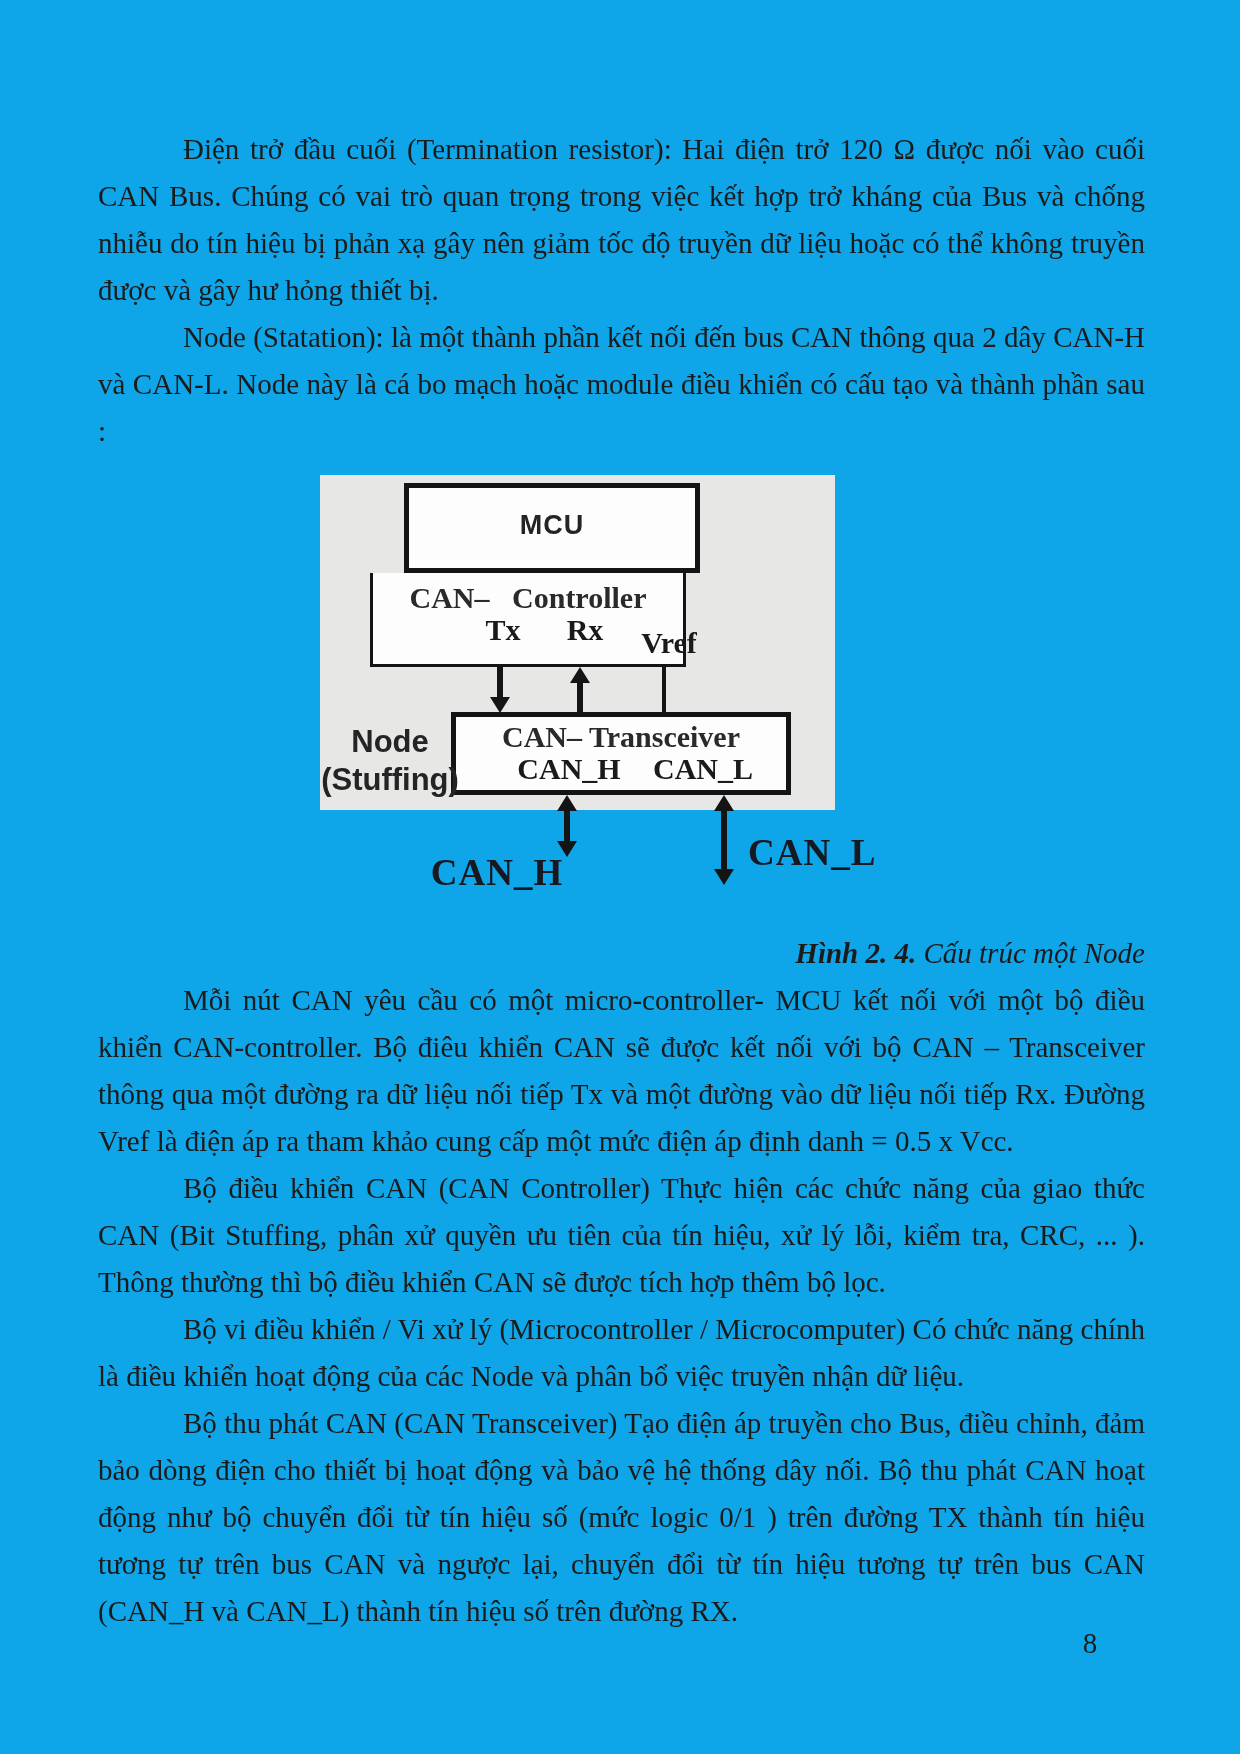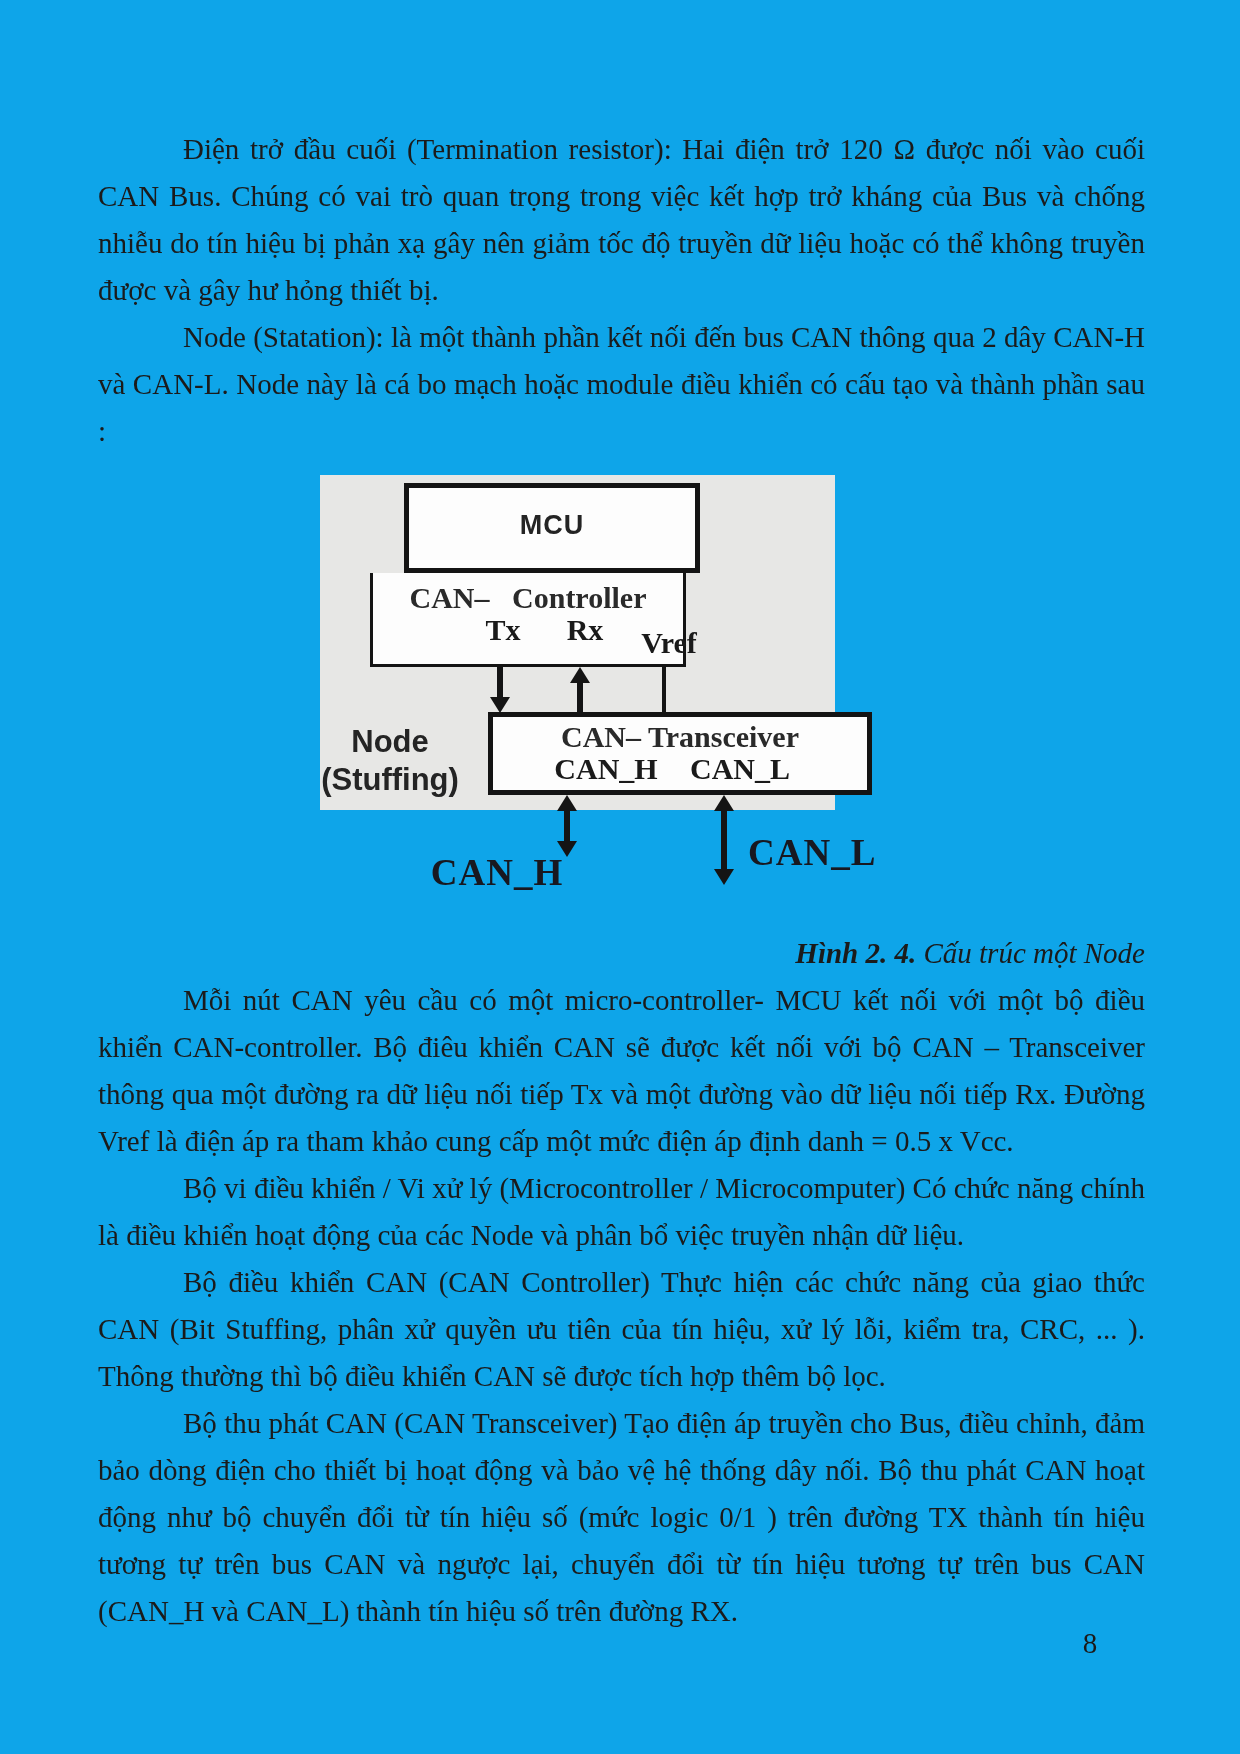--- a/index.html
+++ b/index.html
@@ -22,21 +22,21 @@
   .fig-bg{position:absolute;left:320px;top:20px;width:515px;height:335px;background:#e7e7e5;}
   .fig-box{position:absolute;box-sizing:border-box;background:#fdfdfd;border:5px solid #141414;}
   .mcu-box{left:368px;top:28px;width:296px;height:90px;margin-left:36px;}
   .mcu-label{display:block;text-align:center;margin-top:24px;
     font-family:"Liberation Sans","DejaVu Sans",sans-serif;font-weight:bold;font-size:27px;line-height:27px;letter-spacing:1px;color:#242424;}
   .ctrl-box{left:370px;top:118px;width:316px;height:94px;border-width:3px;border-top-width:0;}
   .ctrl-line1{display:block;text-align:center;margin-top:8px;font-weight:bold;font-size:30px;line-height:34px;color:#2a2a2a;white-space:pre;}
   .ctrl-pins{position:absolute;left:0;top:40px;width:100%;height:34px;}
   .pin{position:absolute;font-weight:bold;font-size:30px;line-height:34px;color:#1a1a1a;transform:translateX(-50%);}
   .pin-tx{left:130px;} .pin-rx{left:212px;text-align:right;} .pin-vref{left:296px;margin-top:13px;}
-  .tr-box{left:488px;top:257px;width:384px;height:83px;}
+  .tr-box{left:451px;top:257px;width:340px;height:83px;}
   .tr-line1{display:block;text-align:center;margin-top:4px;font-weight:bold;font-size:30px;line-height:32px;color:#2a2a2a;white-space:pre;}
   .tr-pins{position:absolute;left:0;top:36px;width:100%;height:32px;}
   .tr-pin{position:absolute;font-weight:bold;font-size:30px;line-height:32px;color:#1a1a1a;transform:translateX(-50%);}
   .tr-pin-h{left:113px;} .tr-pin-l{left:247px;}
 
   .vline{position:absolute;background:#141414;}
   .ahead{position:absolute;width:0;height:0;border-left:10px solid transparent;border-right:10px solid transparent;}
   .ahead.down{border-top:16px solid #141414;}
   .ahead.up{border-bottom:16px solid #141414;}
 
@@ -107,19 +107,19 @@
     <div class="ahead down" style="left:714px;top:414px;"></div>
 
     <div class="bus-label bus-h">CAN_H</div>
     <div class="bus-label bus-l">CAN_L</div>
   </div>
 
   <div class="content">
     <p class="caption"><b>Hình 2. 4.</b><span> Cấu trúc một Node</span></p>
 
     <p class="body">Mỗi nút CAN yêu cầu có một micro-controller- MCU kết nối với một bộ điều khiển CAN-controller. Bộ điêu khiển CAN sẽ được kết nối với bộ CAN – Transceiver thông qua một đường ra dữ liệu nối tiếp Tx và một đường vào dữ liệu nối tiếp Rx. Đường Vref là điện áp ra tham khảo cung cấp một mức điện áp định danh = 0.5 x Vcc.</p>
+    <p class="body">Bộ điều khiển CAN (CAN Controller) Thực hiện các chức năng của giao thức CAN (Bit Stuffing, phân xử quyền ưu tiên của tín hiệu, xử lý lỗi, kiểm tra, CRC, ... ). Thông thường thì bộ điều khiển CAN sẽ được tích hợp thêm bộ lọc.</p>
     <p class="body">Bộ vi điều khiển / Vi xử lý (Microcontroller / Microcomputer) Có chức năng chính là điều khiển hoạt động của các Node và phân bổ việc truyền nhận dữ liệu.</p>
-    <p class="body">Bộ điều khiển CAN (CAN Controller) Thực hiện các chức năng của giao thức CAN (Bit Stuffing, phân xử quyền ưu tiên của tín hiệu, xử lý lỗi, kiểm tra, CRC, ... ). Thông thường thì bộ điều khiển CAN sẽ được tích hợp thêm bộ lọc.</p>
     <p class="body">Bộ thu phát CAN (CAN Transceiver) Tạo điện áp truyền cho Bus, điều chỉnh, đảm bảo dòng điện cho thiết bị hoạt động và bảo vệ hệ thống dây nối. Bộ thu phát CAN hoạt động như bộ chuyển đổi từ tín hiệu số (mức logic 0/1 ) trên đường TX thành tín hiệu tương tự trên bus CAN và ngược lại, chuyển đổi từ tín hiệu tương tự trên bus CAN (CAN_H và CAN_L) thành tín hiệu số trên đường RX.</p>
   </div>
 
   <div class="page-number">8</div>
 </div>
 
 </body></html>

